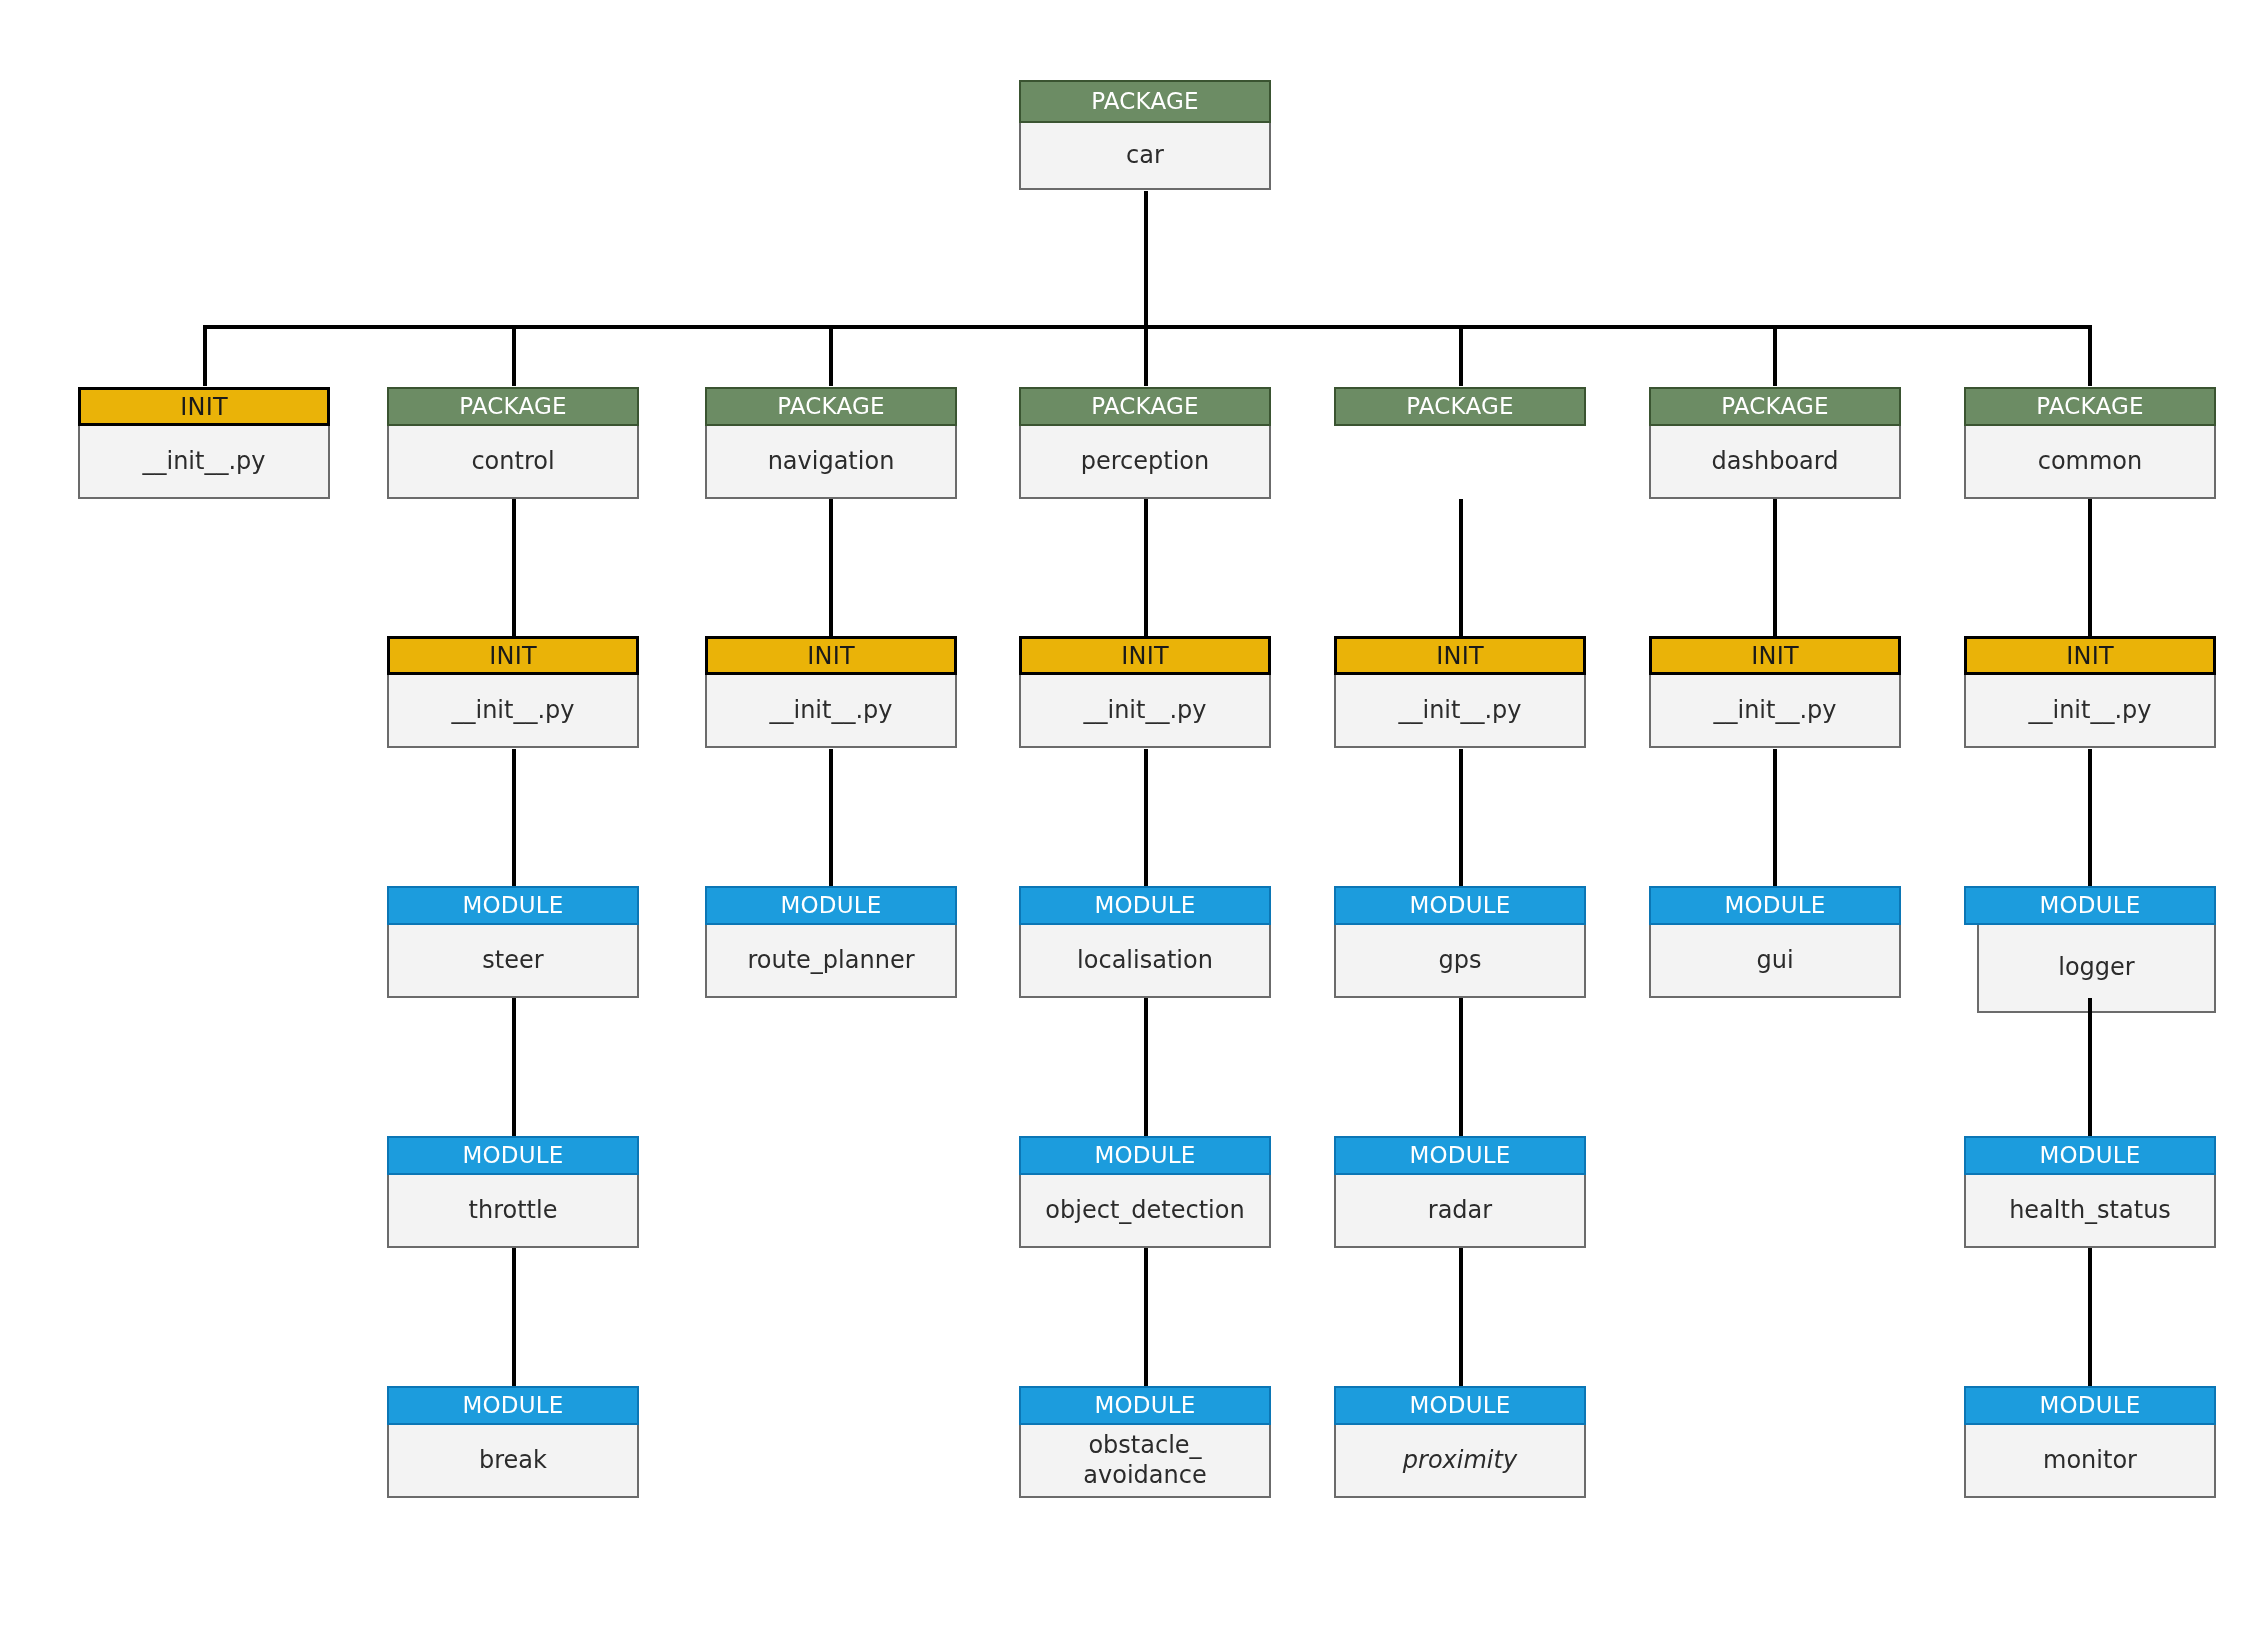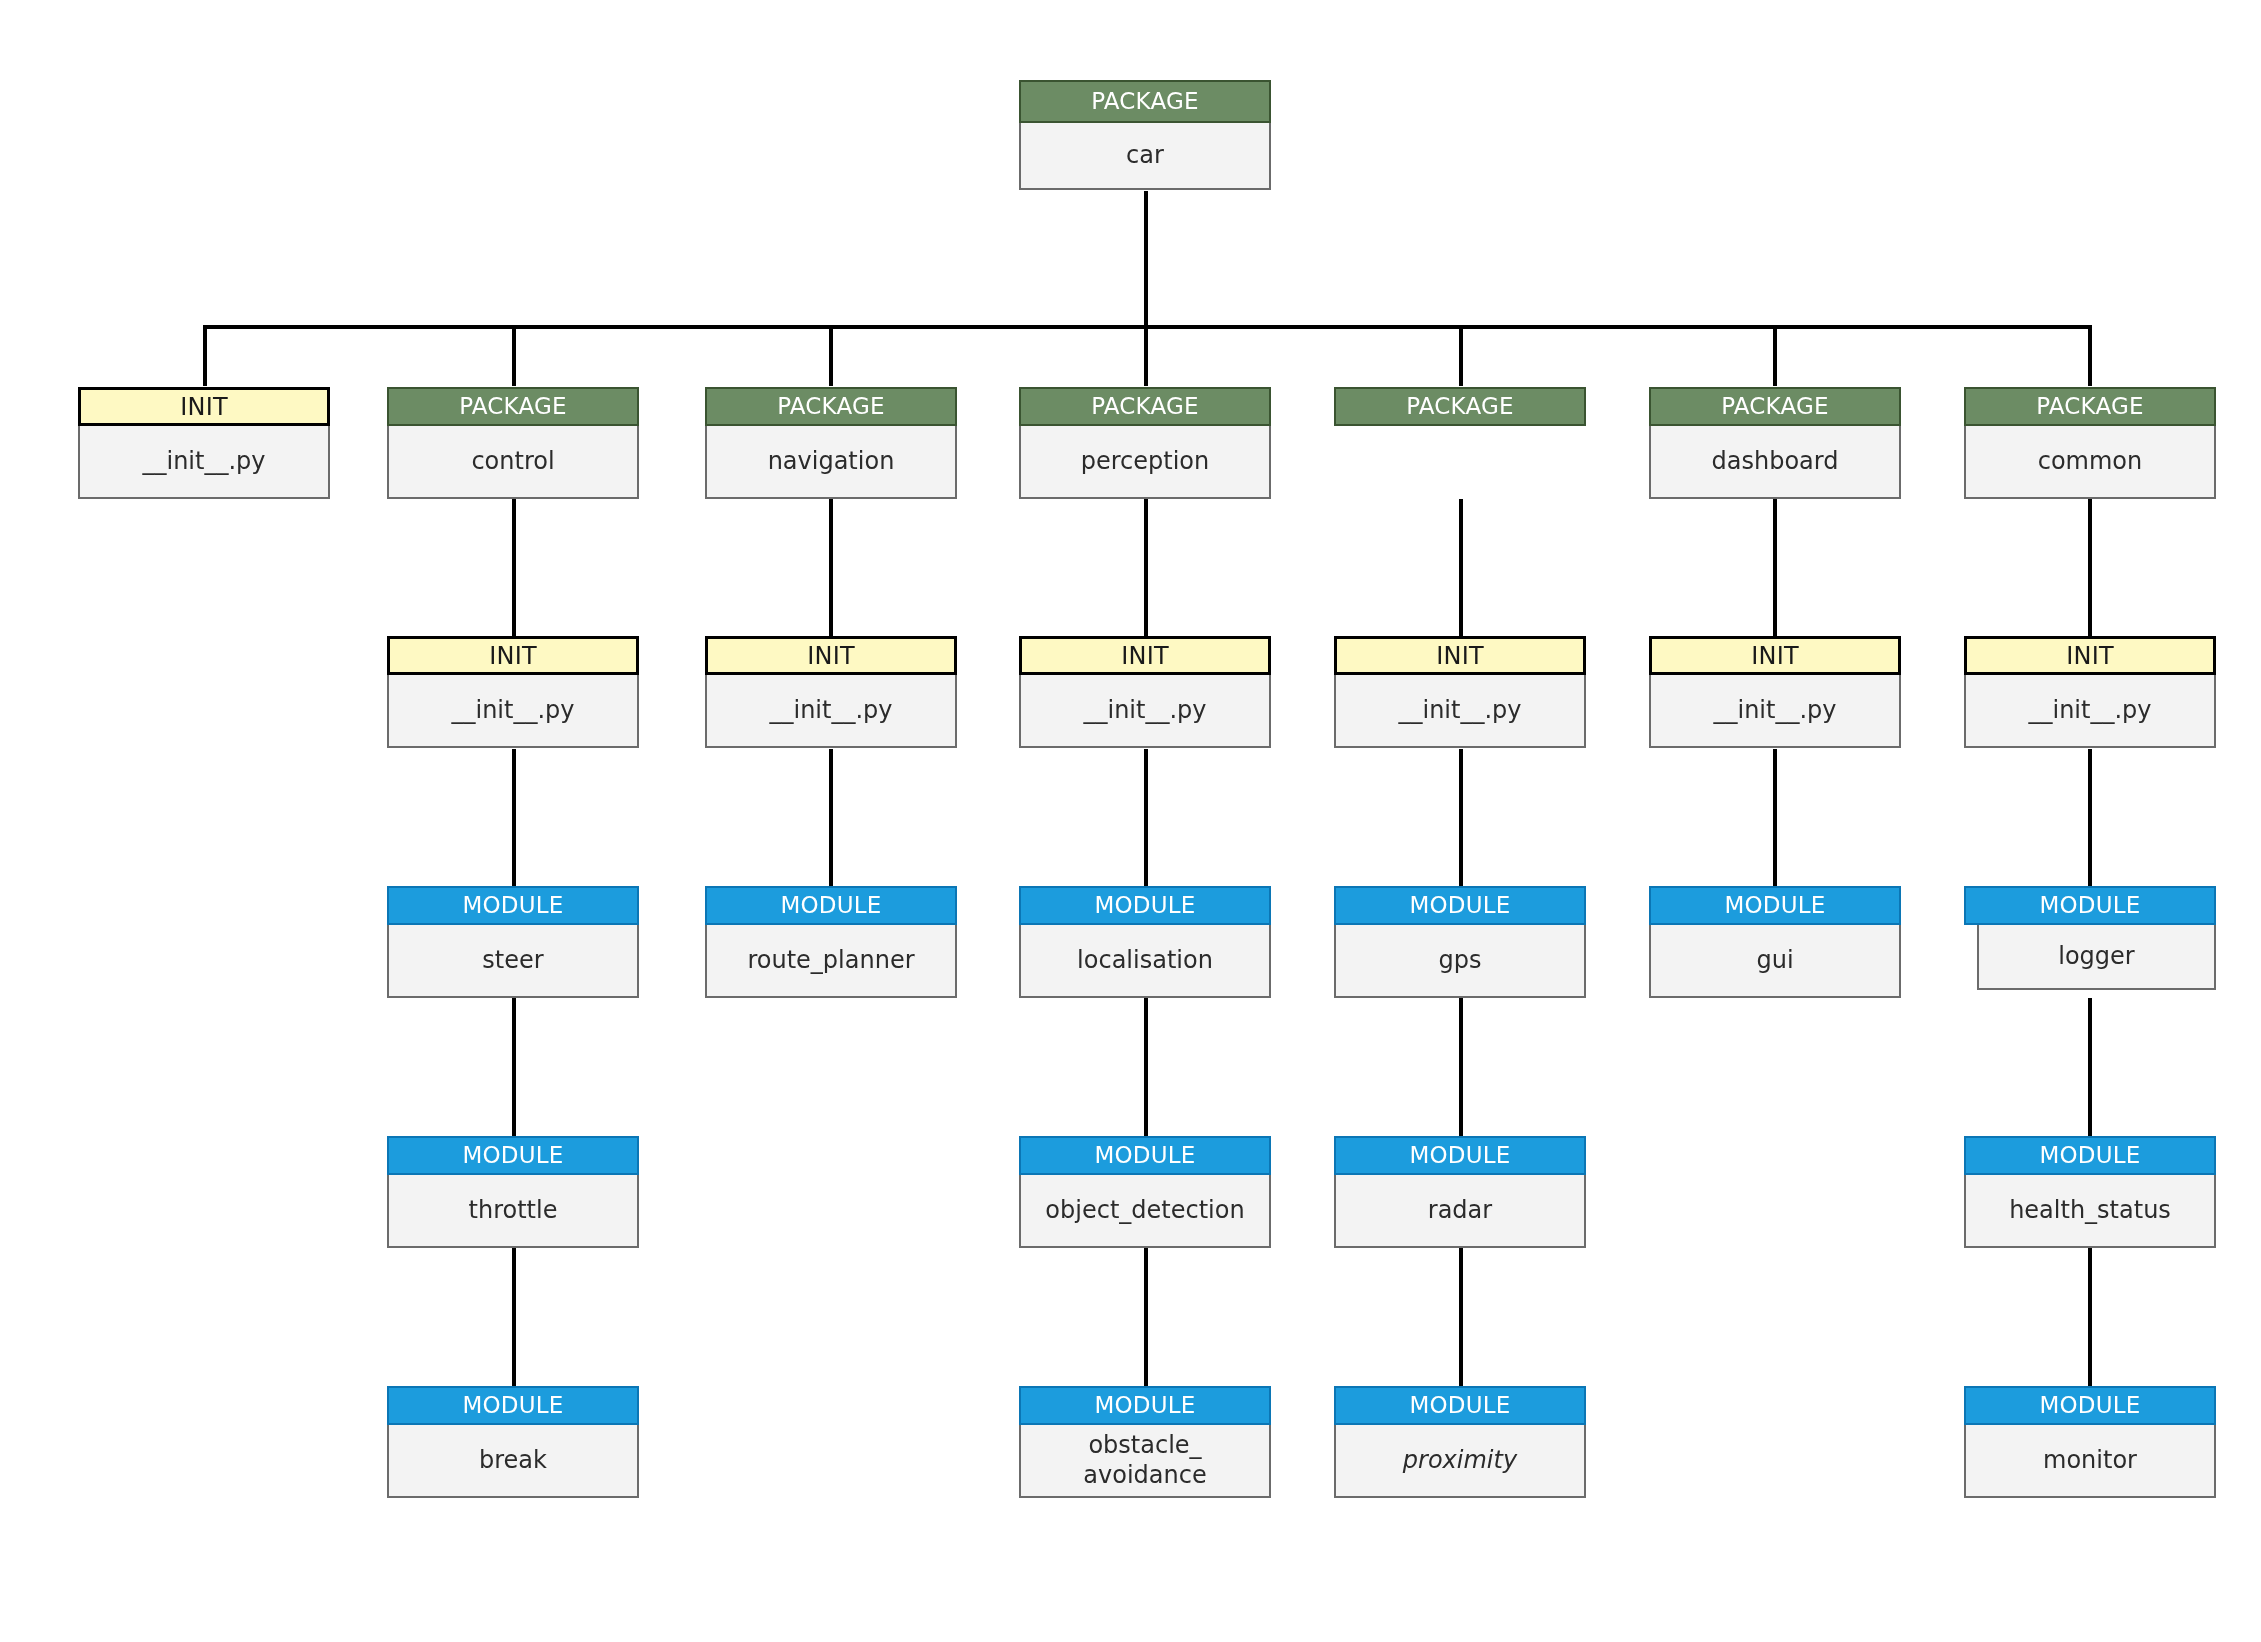--- a/index.html
+++ b/index.html
@@ -65,21 +65,21 @@
     color: #ffffff;
   }
   
   .type-module > .node-header {
     background: #1c9cdd;
     border: 2.3px solid #0b76b5;
     color: #ffffff;
   }
   
   .type-init > .node-header {
-    background: #fef9c3;
+    background: #eab308;
     border: 3.1px solid #000000;
     color: #1a1a1a;
     font-size: 24px;
   }
   .type-init > .node-body {
     border-top: none;
   }
 </style>
 </head>
 <body>
@@ -207,21 +207,21 @@
       <div class="node-body" style="height: 73px;">common</div>
     </div>
     <div class="line line-v" style="left: 2088px; top: 499px; height: 138px;"></div>
     <div class="node type-init" style="left: 1964px; top: 636px; width: 252px;">
       <div class="node-header" style="height: 39px; line-height: 34px;">INIT</div>
       <div class="node-body" style="height: 73px;">__init__.py</div>
     </div>
     <div class="line line-v" style="left: 2088px; top: 749px; height: 138px;"></div>
     <div class="node type-module" style="left: 1964px; top: 886px; width: 252px;">
       <div class="node-header" style="height: 39px; line-height: 34px;">MODULE</div>
-      <div class="node-body" style="height: 65px; margin-left: 13px;">logger</div>
+      <div class="node-body" style="height: 88px; margin-left: 13px;">logger</div>
     </div>
     <div class="line line-v" style="left: 2088px; top: 998px; height: 138px;"></div>
     <div class="node type-module" style="left: 1964px; top: 1136px; width: 252px;">
       <div class="node-header" style="height: 39px; line-height: 34px;">MODULE</div>
       <div class="node-body" style="height: 73px;">health_status</div>
     </div>
     <div class="line line-v" style="left: 2088px; top: 1248px; height: 138px;"></div>
     <div class="node type-module" style="left: 1964px; top: 1386px; width: 252px;">
       <div class="node-header" style="height: 39px; line-height: 34px;">MODULE</div>
       <div class="node-body" style="height: 73px;">monitor</div>

